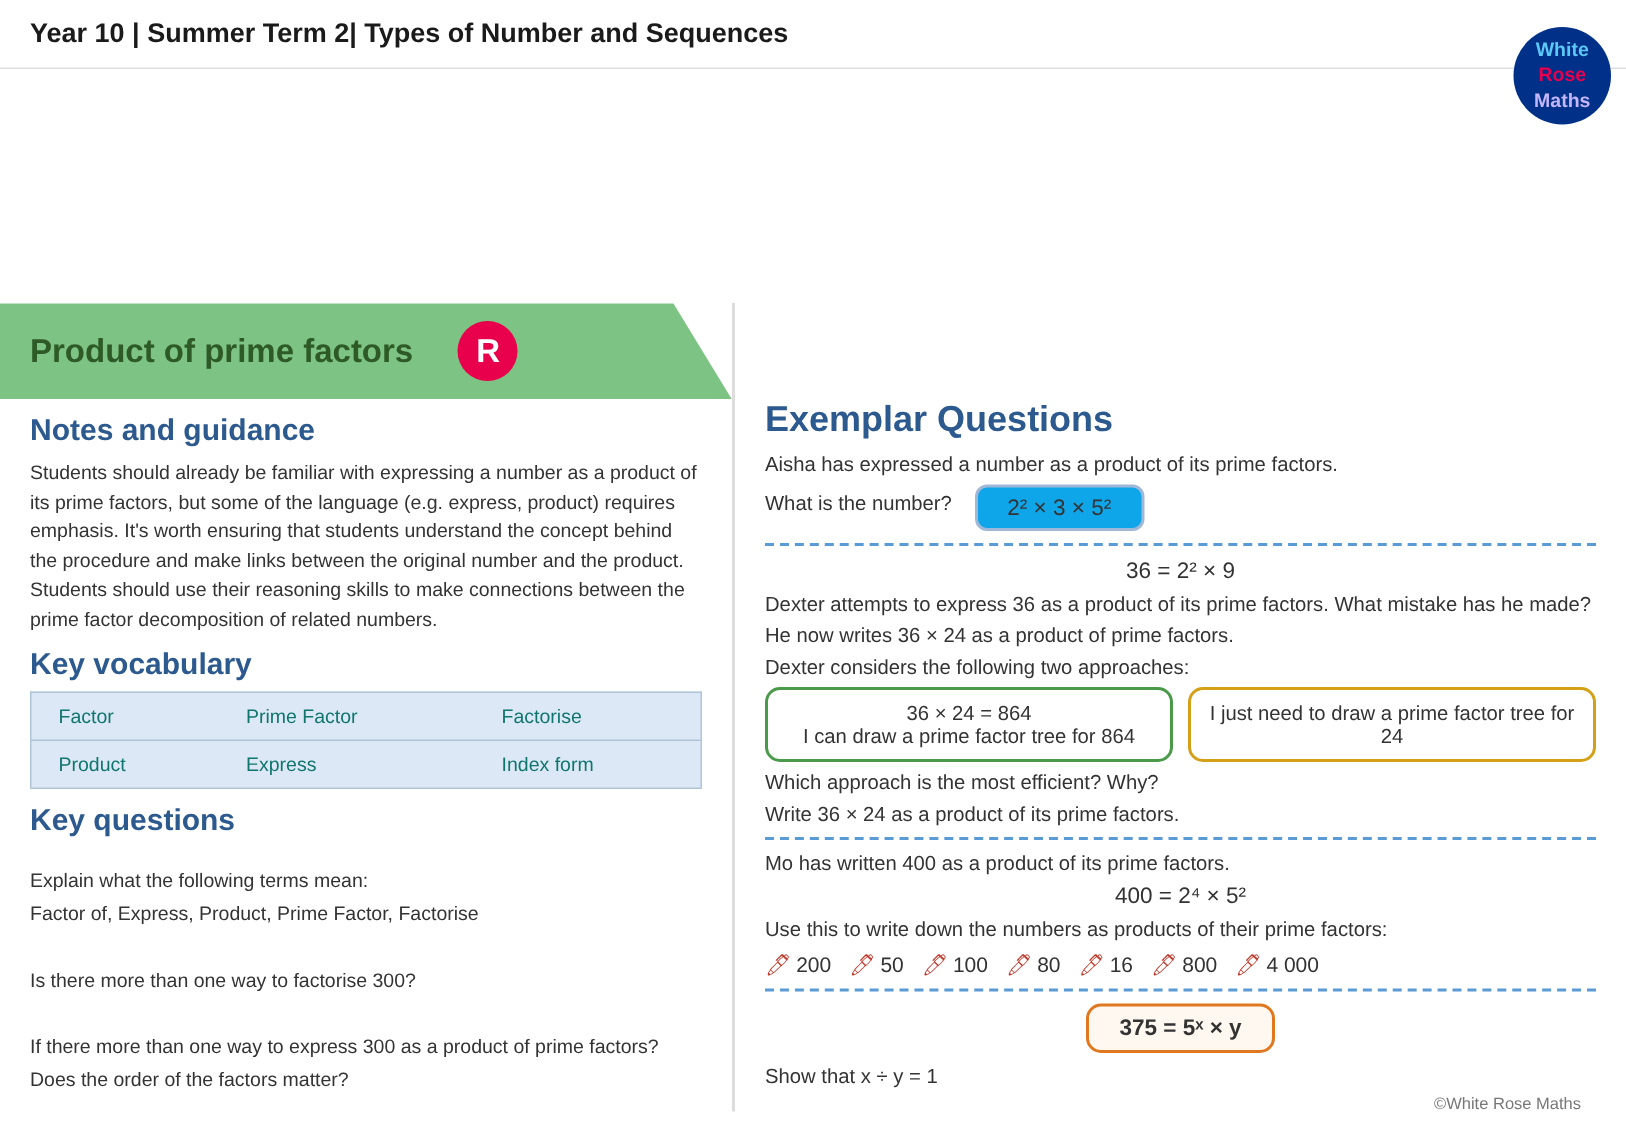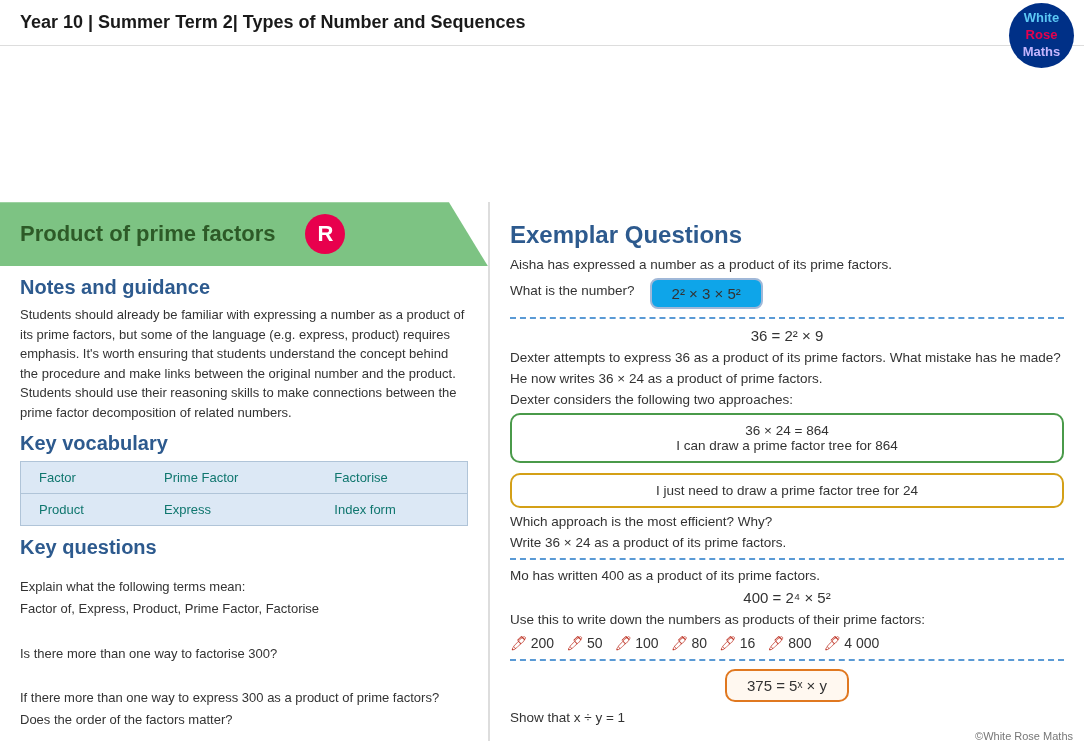--- a/index.html
+++ b/index.html
@@ -38,21 +38,21 @@
       display: flex;
       flex-direction: column;
       align-items: center;
       justify-content: center;
       color: white;
       font-size: 11px;
       font-weight: bold;
       line-height: 1.3;
       text-align: center;
       position: absolute;
-      top: 3px;
+      top: 18px;
       right: 10px;
     }
 
     .wrm-logo .white { color: #5bc8f5; font-size: 13px; }
     .wrm-logo .rose { color: #e8004d; font-size: 13px; }
     .wrm-logo .maths { color: #c4b5fd; font-size: 13px; }
 
     .main-layout {
       display: flex;
       height: calc(750px - 55px);
@@ -183,21 +183,20 @@
       text-align: center;
       font-size: 15px;
       color: #333;
       margin-bottom: 6px;
     }
 
     .approach-boxes {
       display: flex;
       gap: 10px;
       margin: 6px 0;
-      flex-direction: column;
     }
 
     .green-box {
       border: 2.5px solid #4a9a4a;
       border-radius: 10px;
       padding: 8px 12px;
       font-size: 13.5px;
       text-align: center;
       color: #333;
       flex: 1;
@@ -234,31 +233,32 @@
     }
 
     .orange-box {
       border: 2.5px solid #e07820;
       border-radius: 10px;
       padding: 6px 20px;
       font-size: 15px;
       color: #333;
       display: inline-block;
       background: #fff8f0;
+      font-weight: bold;
     }
 
     .centered-orange {
       text-align: center;
       margin: 8px 0;
     }
 
     .footer-text {
       position: absolute;
       bottom: 8px;
-      right: 11px;
+      right: 30px;
       font-size: 11px;
       color: #777;
     }
   </style>
 </head>
 <body>
 
 <div class="header">
   <span class="header-title">Year 10 | Summer Term 2| Types of Number and Sequences</span>
   <div class="wrm-logo">

